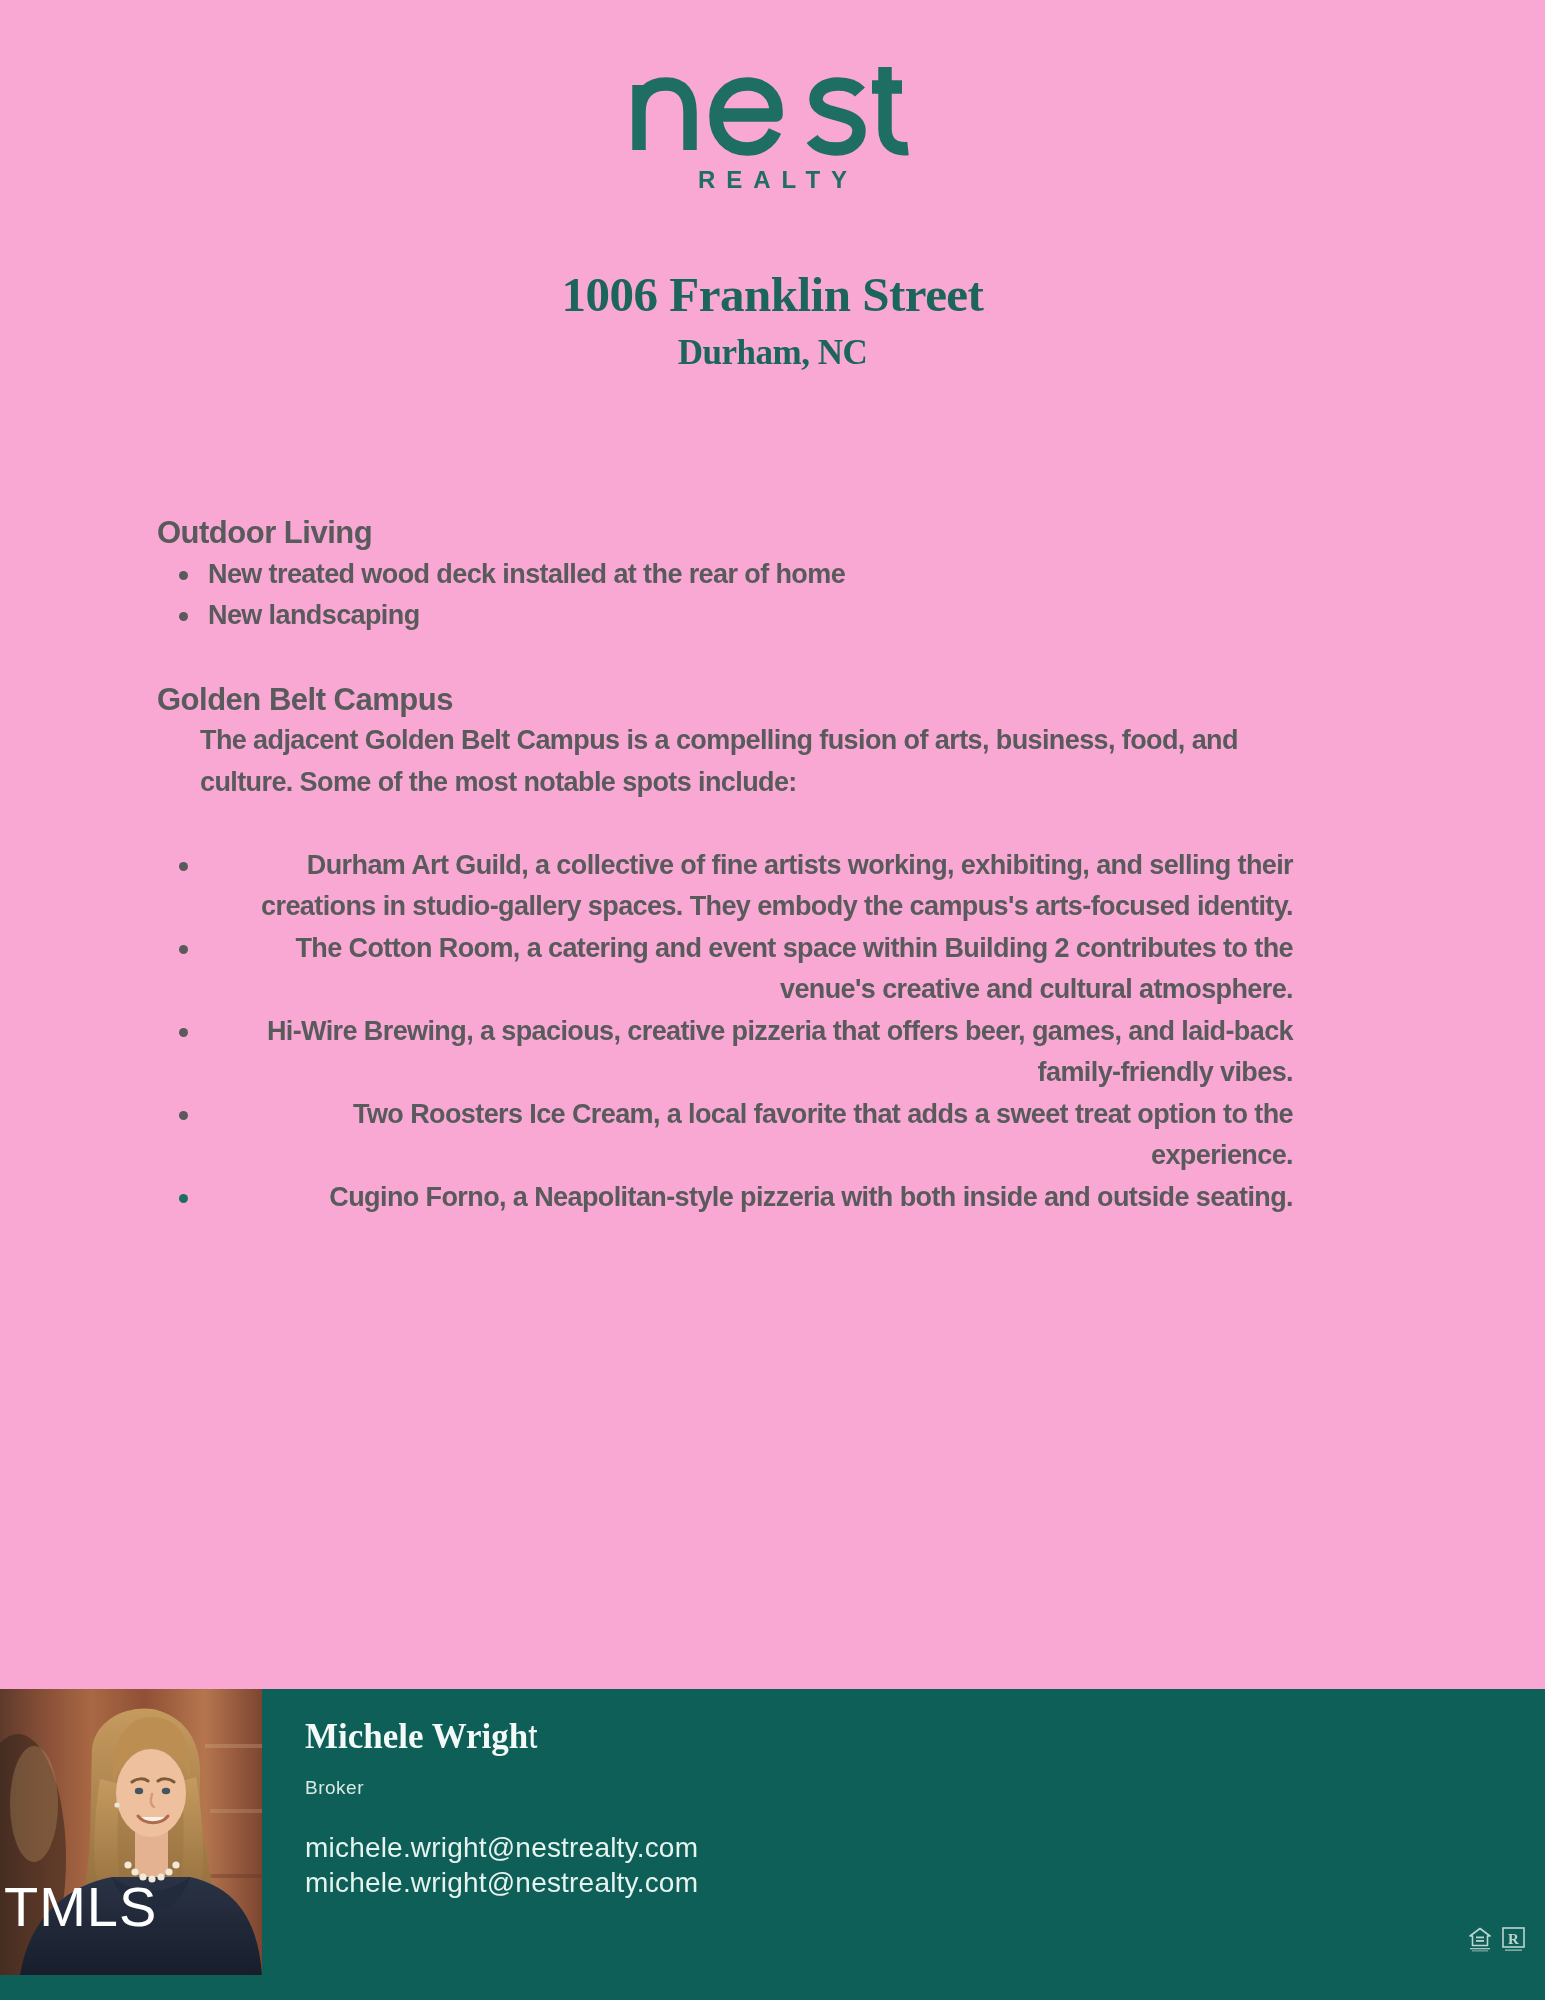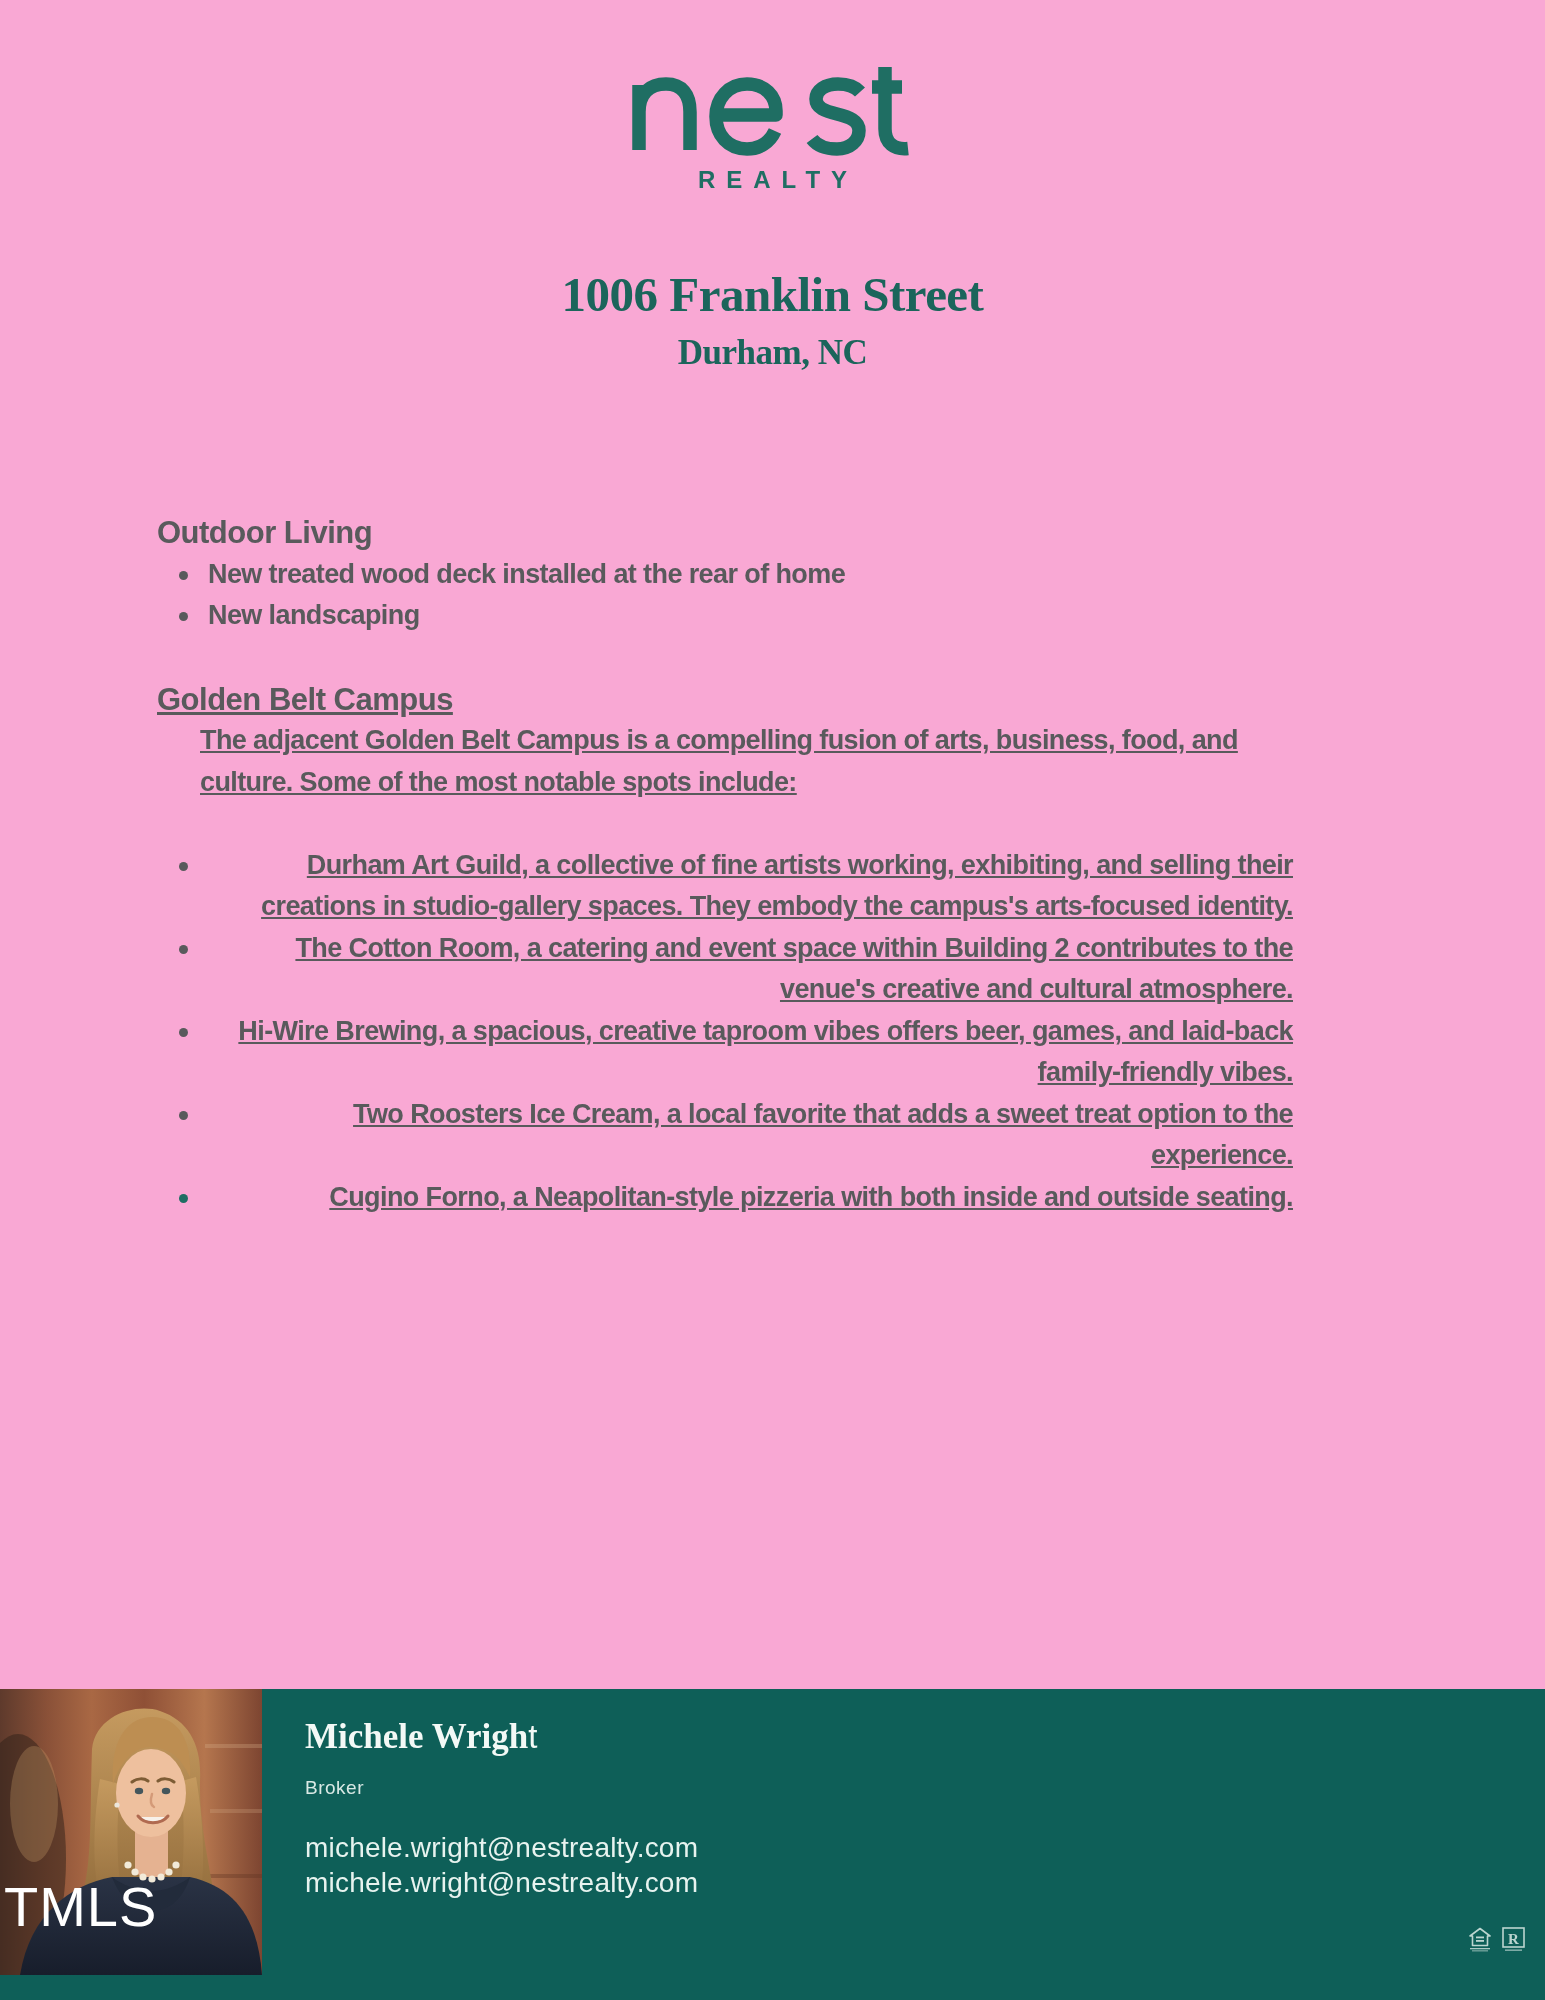--- a/index.html
+++ b/index.html
@@ -34,21 +34,21 @@
   ul.bullets{
     list-style:none;margin:0;padding:0;
     font-size:27px;line-height:41.5px;letter-spacing:-0.6px;
   }
   ul.bullets li{position:relative;padding-left:51px;max-width:1085px;}
   ul.bullets li::before{
     content:"";position:absolute;left:22px;top:17px;width:9px;height:9px;border-radius:50%;
     background:#595A5C;
   }
   ul.bullets li.accent::before{background:#1F6E63;}
-  .section-2{margin-top:42px;text-decoration:underline;}
+  .section-2{margin-top:42px;}
   .intro{
     padding-left:43px;max-width:1085px;
     font-size:27px;line-height:41.5px;letter-spacing:-0.6px;
   }
   .section-2 ul.bullets{margin-top:41.5px;text-align:right;}
   
   .footer{
     position:absolute;left:0;bottom:0;width:1545px;height:311px;background:#0E5F58;
   }
   .photo{
@@ -104,21 +104,21 @@
         <li>New landscaping</li>
       </ul>
     </div>
 
     <div class="section-2">
       <h2 class="sec-heading">Golden Belt Campus</h2>
       <div class="intro">The adjacent Golden Belt Campus is a compelling fusion of arts, business, food, and culture.  Some of the most notable spots include:</div>
       <ul class="bullets">
         <li>Durham Art Guild, a collective of fine artists working, exhibiting, and selling their creations in studio-gallery spaces. They embody the campus's arts-focused identity.</li>
         <li>The Cotton Room, a catering and event space within Building 2 contributes to the venue's creative and cultural atmosphere.</li>
-        <li>Hi-Wire Brewing, a spacious, creative taproom vibes offers beer, games, and laid-back family-friendly vibes.</li>
+        <li>Hi-Wire Brewing, a spacious, creative pizzeria that offers beer, games, and laid-back family-friendly vibes.</li>
         <li>Two Roosters Ice Cream, a local favorite that adds a sweet treat option to the experience.</li>
         <li class="accent">Cugino Forno, a Neapolitan-style pizzeria with both inside and outside seating.</li>
       </ul>
     </div>
 
   </div>
 
   <div class="footer">
 
     <div class="photo">

